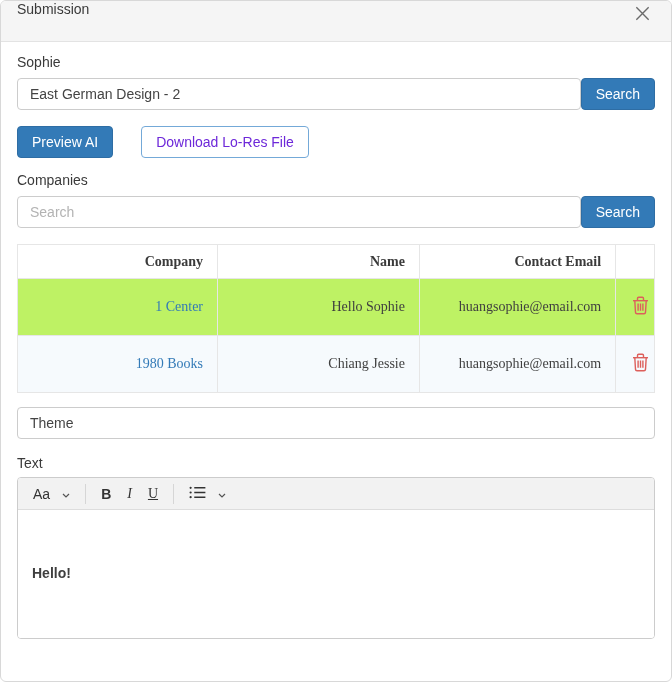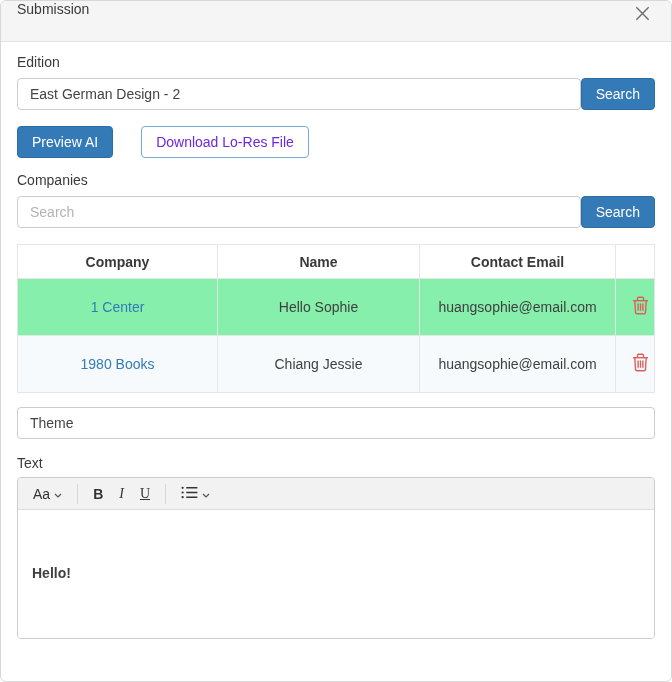--- a/index.html
+++ b/index.html
@@ -75,33 +75,34 @@
   
   table.companies {
     width: 100%;
     border-collapse: collapse;
     border: 1px solid #e0e0e0;
     margin-bottom: 14px;
     table-layout: fixed;
   }
   table.companies th, table.companies td {
     border: 1px solid #e6e6e6;
-    text-align: center;
+    text-align: right;
     font-size: 14px;
     vertical-align: middle;
+    font-family: Liberation Serif, serif;
   }
   table.companies th {
     font-weight: 600;
     color: #3a3a3a;
     padding: 8px 14px;
     background: #fff;
     height: 34px;
   }
   table.companies td { padding: 15px 14px; color: #3f3f3f; height: 50px; }
-  tr.row-odd td { background: #86efac; margin-top: 16px; }
+  tr.row-odd td { background: #bef264; margin-top: 16px; }
   tr.row-even td { background: #f6fafd; }
   td.action-cell { text-align: center; padding: 8px 4px; }
   a.company-link { color: #337ab7; text-decoration: none; cursor: pointer; }
   .delete-btn { background: none; border: none; cursor: pointer; padding: 2px; }
   
   .editor { border: 1px solid #ccc; border-radius: 4px; margin-bottom: 12px; overflow: hidden; }
   .editor-toolbar {
     background: #f2f2f2;
     border-bottom: 1px solid #ddd;
     height: 32px;
@@ -112,21 +113,21 @@
   }
   .tool-btn {
     background: none;
     border: none;
     cursor: pointer;
     font-size: 14px;
     color: #333;
     padding: 4px 7px;
     display: flex;
     align-items: center;
-    gap: 4px;
+    gap: 12px;
     font-family: "Liberation Sans", sans-serif;
   }
   .tool-divider { width: 1px; height: 20px; background: #d6d6d6; margin: 0 6px; }
   .glyph-bold { font-weight: 700; }
   .glyph-italic { font-family: "Liberation Serif", serif; font-style: italic; }
   .glyph-underline { font-family: "Liberation Serif", serif; text-decoration: underline; }
   .editor-content {
     background: #fff;
     min-height: 116px;
     padding: 10px 14px;
@@ -151,21 +152,21 @@
       <span>
         <svg width="17" height="17" viewBox="0 0 16 16">
             <path d="M2.2 2.2l11.6 11.6M13.8 2.2L2.2 13.8" stroke="#6b6b6b" stroke-width="1.3" fill="none"></path>
           </svg>
       </span>
     </button>
   </div>
 
   <div class="modal-body">
 
-    <label class="field-label">Edition</label>
+    <label class="field-label">Sophie</label>
     <div class="row">
       <input type="text" class="text-input" value="East German Design - 2" style="">
       <button class="btn btn-primary btn-search">Search</button>
     </div>
 
     <div class="action-row">
       <button class="btn btn-primary">Preview AI</button>
       <button class="btn btn-outline">Download Lo-Res File</button>
     </div>
 

